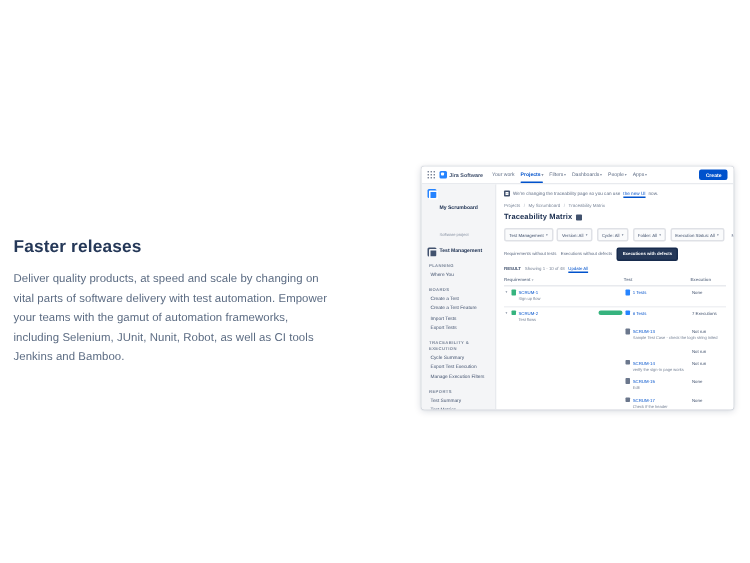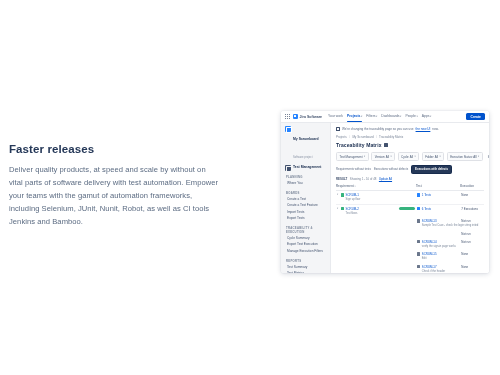--- a/index.html
+++ b/index.html
@@ -23,21 +23,21 @@
   .marketing {
     position: absolute;
     left: 9px;
     top: 143px;
     width: 212px;
   }
   .marketing-heading {
     font-size: 11.5px;
     font-weight: bold;
     color: #253858;
-    margin: 0 0 8px 0;
+    margin: 16px 0 8px 0;
     letter-spacing: 0.1px;
   }
   .marketing-body {
     font-size: 7.6px;
     line-height: 1.72;
     color: #5b6b82;
     margin: 0;
     letter-spacing: 0.05px;
   }
 
@@ -316,21 +316,21 @@
   }
   .exec { font-size: 2.8px; color: #5e6c84; white-space: nowrap; }
 </style>
 </head>
 <body>
 
 <div id="page">
 
   <div class="marketing">
     <h2 class="marketing-heading">Faster releases</h2>
-    <p class="marketing-body">Deliver quality products, at speed and scale by without on vital parts of software delivery with test automation. Empower your teams with the gamut of automation frameworks, including Selenium, JUnit, Nunit, Robot, as well as CI tools Jenkins and Bamboo.</p>
+    <p class="marketing-body">Deliver quality products, at speed and scale by changing on vital parts of software delivery with test automation. Empower your teams with the gamut of automation frameworks, including Selenium, JUnit, Nunit, Robot, as well as CI tools Jenkins and Bamboo.</p>
   </div>
 
   <div class="shot">
 
     <div class="topnav">
       <span class="grid-icon">
         <i></i>
           <i></i>
           <i></i>
           <i></i>

